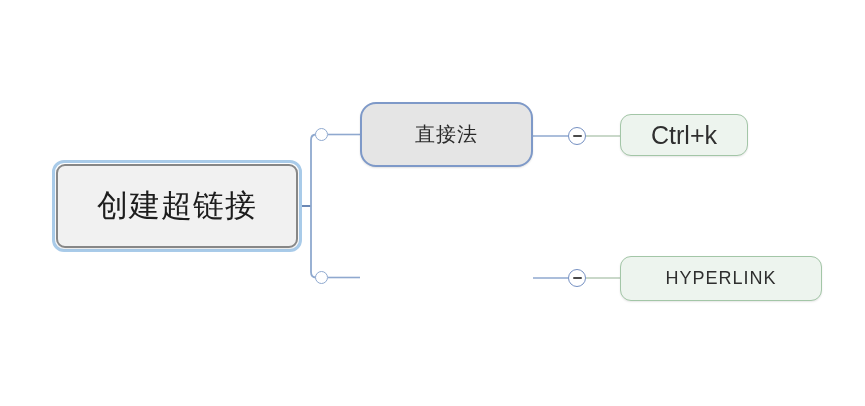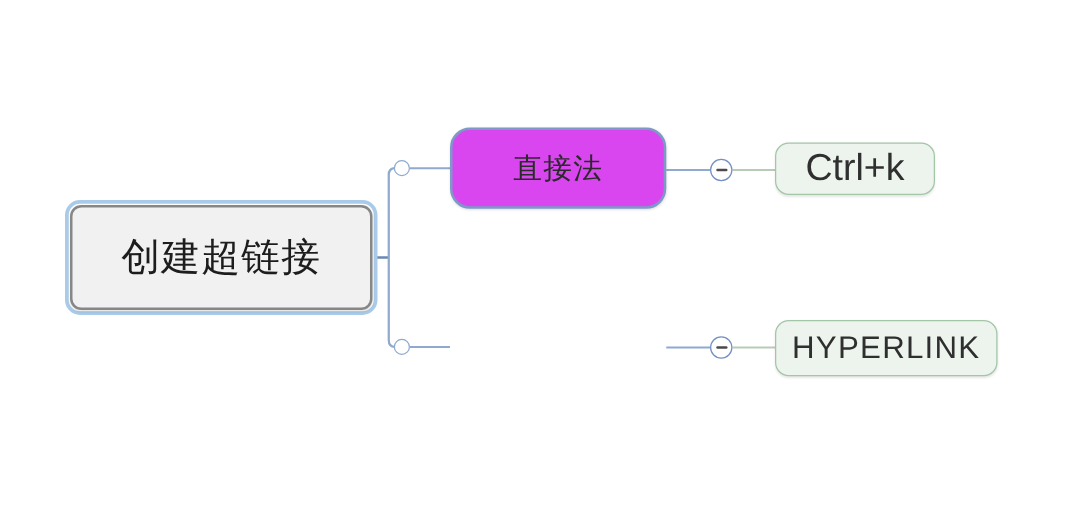--- a/index.html
+++ b/index.html
@@ -30,37 +30,37 @@
     display: flex; align-items: center; justify-content: center;
     font-size: 31px; color: #1d1d1d; letter-spacing: 1px;
     box-shadow: 0 1px 2px rgba(0,0,0,0.10);
   }
 
   
   .branch {
     width: 173px; height: 65px;
     border: 2px solid #7e99c8;
     border-radius: 16px;
-    background: #d946ef;
-    font-size: 23px; color: #2a2a2a; letter-spacing: 1px;
+    background: #e5e5e5;
+    font-size: 20px; color: #2a2a2a; letter-spacing: 1px;
     box-shadow: 0 1px 2px rgba(0,0,0,0.12);
   }
   .branch-direct { left: 360px; top: 102px; }
   .branch-func   { left: 360px; top: 245px; }
 
   
   .leaf {
     border: 1.5px solid #a3c6a7;
     border-radius: 11px;
     background: #edf4ee;
     color: #2f2f2f;
     box-shadow: 0 1px 2px rgba(0,0,0,0.10);
   }
-  .leaf-ctrlk { left: 620px; top: 114px; width: 128px; height: 42px; font-size: 30px; text-align: right; }
-  .leaf-hyper { left: 620px; top: 256px; width: 178px; height: 45px; font-size: 25px; letter-spacing: 1px; }
+  .leaf-ctrlk { left: 620px; top: 114px; width: 128px; height: 42px; font-size: 25px; text-align: right; }
+  .leaf-hyper { left: 620px; top: 256px; width: 202px; height: 45px; font-size: 18px; letter-spacing: 1px; }
 
   
   .conn-dot {
     position: absolute; z-index: 3;
     width: 13px; height: 13px; box-sizing: border-box;
     border: 1.5px solid #8fa9cf; border-radius: 50%;
     background: #ffffff;
   }
   .dot-top    { left: 315px; top: 128px; }
   .dot-bottom { left: 315px; top: 271px; }

